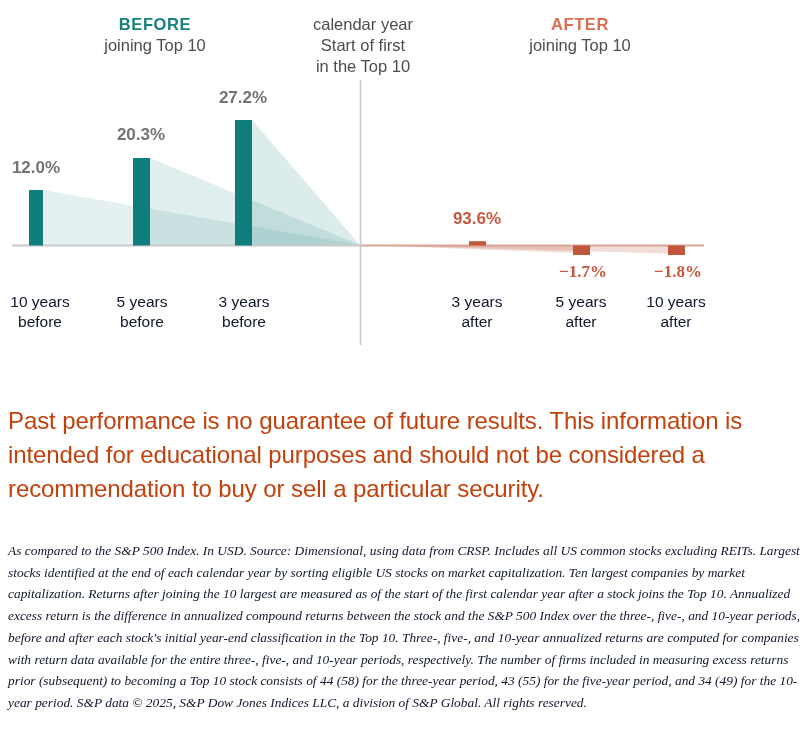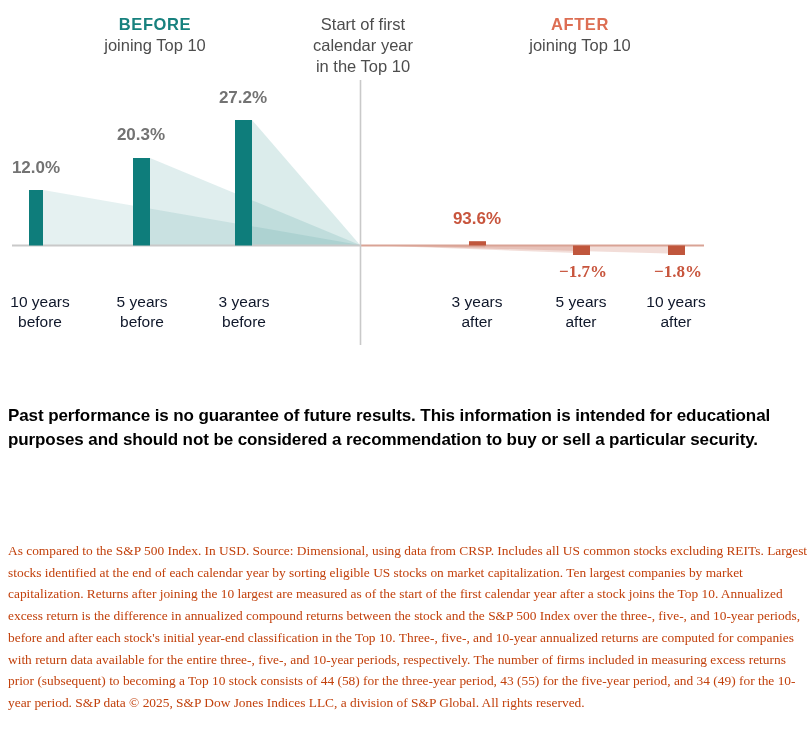--- a/index.html
+++ b/index.html
@@ -69,37 +69,38 @@
     line-height: 1.3;
     white-space: nowrap;
   }
 
   
   #disclaimer {
     position: absolute;
     left: 8px;
     top: 404px;
     width: 795px;
-    font-size: 17px;
-    font-weight: bold;
+    font-size: 24px;
+    font-weight: normal;
     line-height: 1.42;
-    color: #000000;
+    color: #c2410c;
     letter-spacing: -0.1px;
   }
 
   
   #footnote {
     position: absolute;
     left: 8px;
     top: 540px;
     width: 800px;
     font-family: "Liberation Serif", serif;
+    font-style: italic;
     font-size: 13.4px;
     line-height: 1.62;
-    color: #c2410c;
+    color: #0f172a;
     text-align: left;
   }
 </style>
 </head>
 <body>
 
 <div id="chart-block">
 
   <svg id="chart-svg" width="811" height="380" viewBox="0 0 811 380">
 
@@ -126,22 +127,22 @@
     <rect x="573" y="245.5" width="17" height="9.5" fill="#c0563c"></rect>
     <rect x="668" y="245.5" width="17" height="9.5" fill="#c0563c"></rect>
   </svg>
 
   <div class="section-head" id="head-before">
     <span class="kicker">BEFORE</span>
     <span class="sub">joining Top 10</span>
   </div>
 
   <div class="section-head" id="head-center">
+    <span class="sub">calendar year</span>
     <span class="sub">Start of first</span>
-    <span class="sub">calendar year</span>
     <span class="sub">in the Top 10</span>
   </div>
 
   <div class="section-head" id="head-after">
     <span class="kicker">AFTER</span>
     <span class="sub">joining Top 10</span>
   </div>
 
   <div class="bar-value pos" style="left:0px; top:158px; width:72px;">12.0%</div>
   <div class="bar-value pos" style="left:105px; top:125px; width:72px;">20.3%</div>

